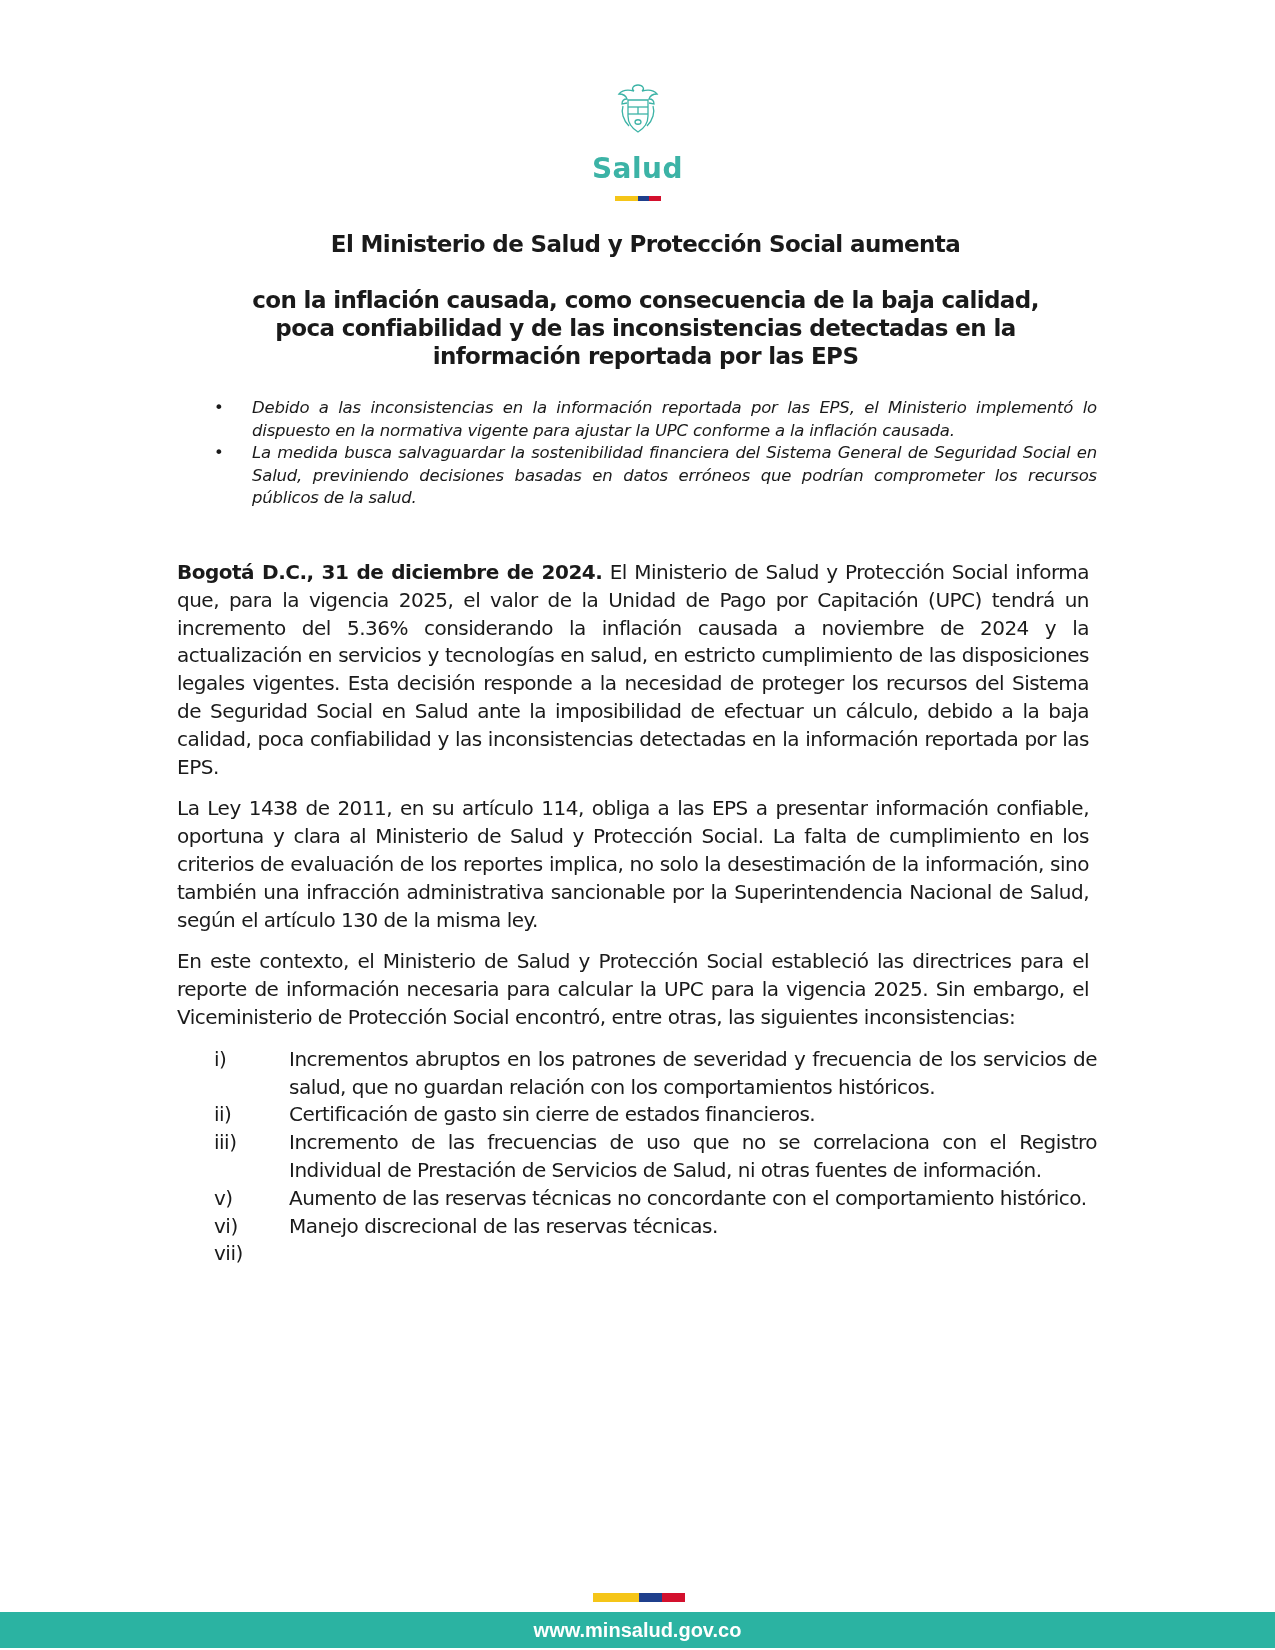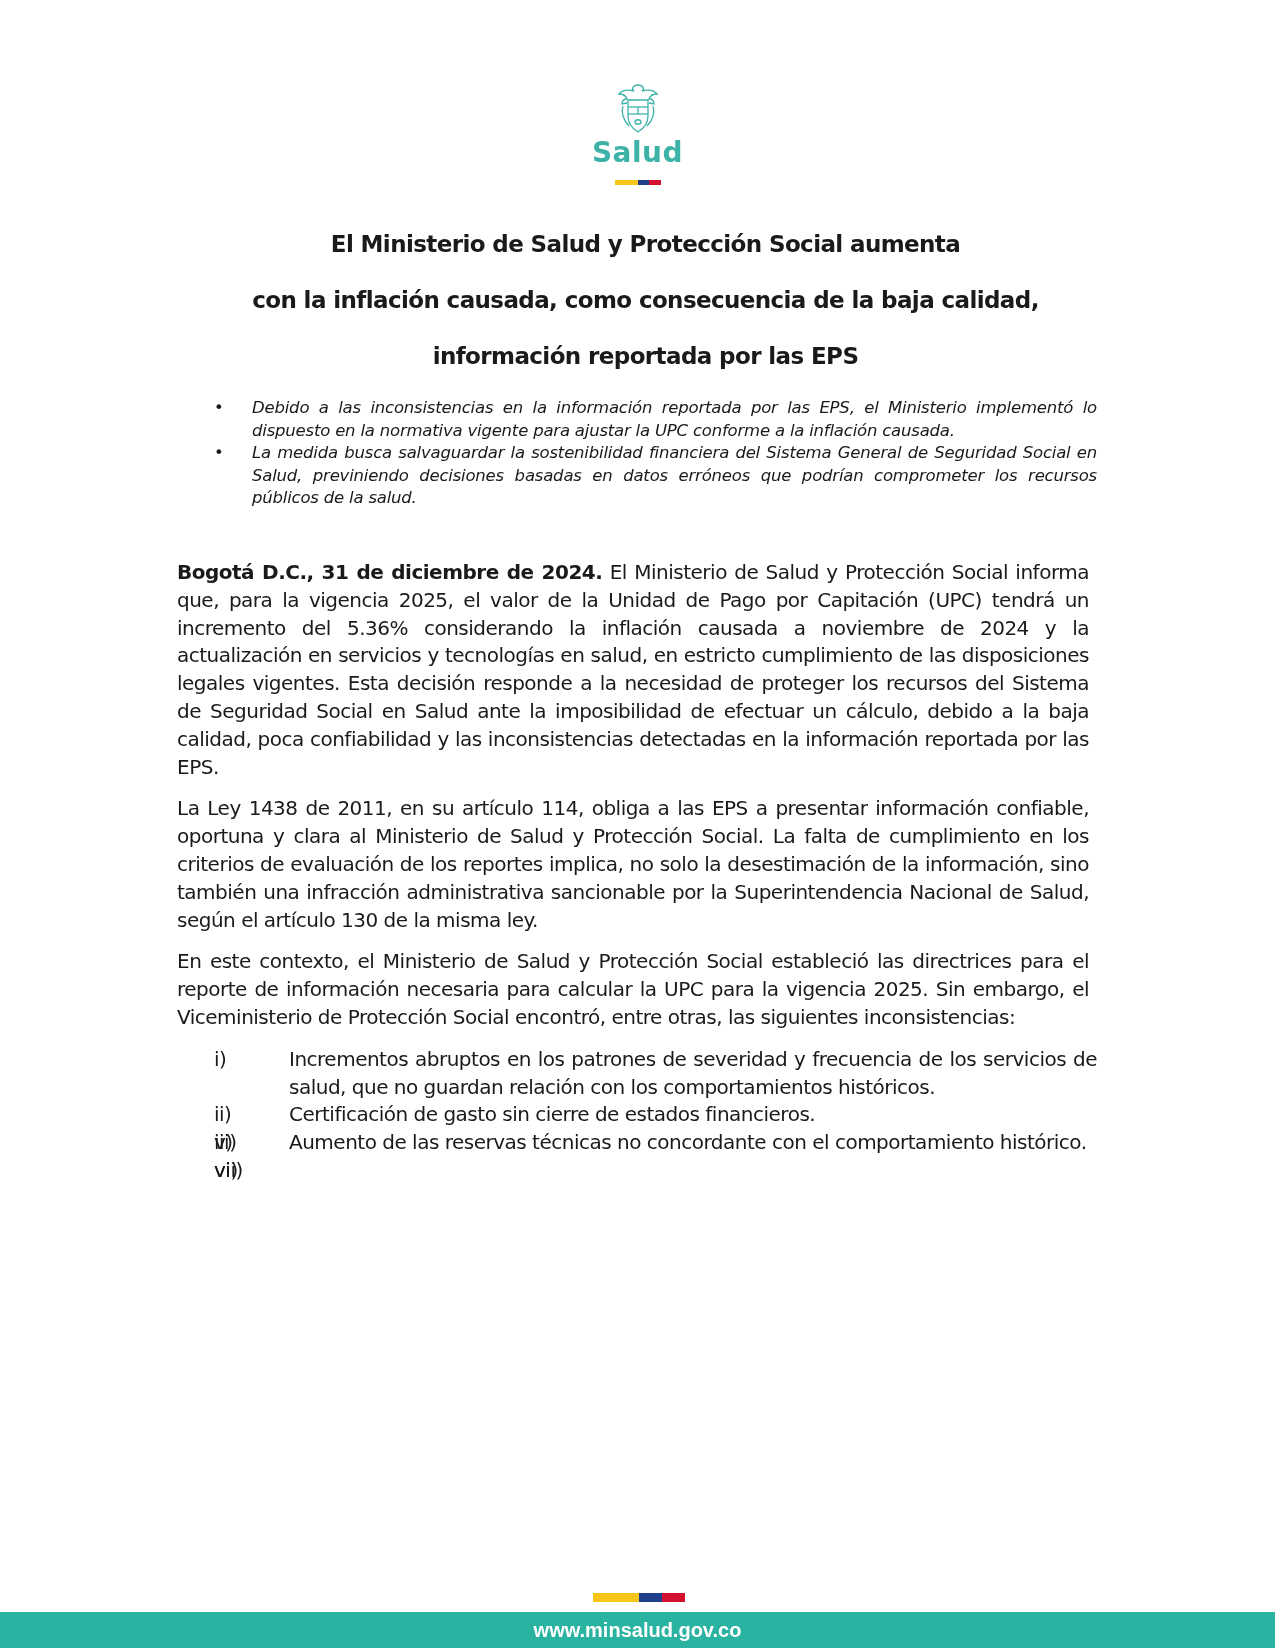--- a/index.html
+++ b/index.html
@@ -1,21 +1,21 @@
 <!DOCTYPE html>
 <html><head>
   <meta charset="utf-8">
   <style>
     html, body { margin: 0; padding: 0; background: #ffffff; }
     body { width: 1275px; height: 1650px; position: relative; overflow: hidden;
            font-family: "DejaVu Sans", sans-serif; color: #1a1a1a; }
     .logo-wrap { position: absolute; left: 0; width: 1275px; top: 82px; text-align: center; }
     .crest { display: block; margin: 0 auto; width: 50px; height: 54px; }
     .logo-text { font-family: "DejaVu Sans", sans-serif; font-weight: bold; color: #3cb3a6;
-                 font-size: 28px; letter-spacing: 0.5px; margin-top: 0px; line-height: 34px; text-align: center; }
+                 font-size: 28px; letter-spacing: 0.5px; margin-top: 16px; line-height: 34px; text-align: center; }
     .flag { display: flex; width: 46px; height: 5px; margin: 10px auto 0; }
     .flag .y { background: #f5c518; flex: 2; }
     .flag .b { background: #1f3f8c; flex: 1; }
     .flag .r { background: #d3102d; flex: 1; }
 
     .title { position: absolute; left: 170px; width: 935px; top: 222px; text-align: center;
              font-weight: bold; font-size: 23px; line-height: 28px; color: #1a1a1a; margin: 8px;
              font-family: "DejaVu Sans", sans-serif; letter-spacing: -0.6px; }
 
     .bullets { position: absolute; left: 212px; width: 885px; top: 397px; margin: 0; padding: 0;
@@ -61,21 +61,21 @@
     <span class="y"></span>
     <span class="b"></span>
     <span class="r"></span>
   </div>
 </div>
 
 <h1 class="title">
   <span>El Ministerio de Salud y Protección Social aumenta</span><br>
   <br>
   <span>con la inflación causada, como consecuencia de la baja calidad,</span><br>
-  <br>
+  <span>poca confiabilidad y de las inconsistencias detectadas en la</span><br>
   <span>información reportada por las EPS</span>
 </h1>
 
 <ul class="bullets">
   <li>
     <span class="dot">•</span>
     <span>Debido a las inconsistencias en la información reportada por las EPS, el Ministerio implementó lo dispuesto en la normativa vigente para ajustar la UPC conforme a la inflación causada.</span>
   </li>
   <li>
     <span class="dot">•</span>
@@ -83,23 +83,23 @@
   </li>
 </ul>
 
 <div class="body">
   <p><b>Bogotá D.C., 31 de diciembre de 2024.</b><span> El Ministerio de Salud y Protección Social informa que, para la vigencia 2025, el valor de la Unidad de Pago por Capitación (UPC) tendrá un incremento del 5.36% considerando la inflación causada a noviembre de 2024 y la actualización en servicios y tecnologías en salud, en estricto cumplimiento de las disposiciones legales vigentes. Esta decisión responde a la necesidad de proteger los recursos del Sistema de Seguridad Social en Salud ante la imposibilidad de efectuar un cálculo, debido a la baja calidad, poca confiabilidad y las inconsistencias detectadas en la información reportada por las EPS.</span></p>
   <p>La Ley 1438 de 2011, en su artículo 114, obliga a las EPS a presentar información confiable, oportuna y clara al Ministerio de Salud y Protección Social. La falta de cumplimiento en los criterios de evaluación de los reportes implica, no solo la desestimación de la información, sino también una infracción administrativa sancionable por la Superintendencia Nacional de Salud, según el artículo 130 de la misma ley.</p>
   <p>En este contexto, el Ministerio de Salud y Protección Social estableció las directrices para el reporte de información necesaria para calcular la UPC para la vigencia 2025. Sin embargo, el Viceministerio de Protección Social encontró, entre otras, las siguientes inconsistencias:</p>
   <ol class="roman">
     <li><span class="num">i)</span><span>Incrementos abruptos en los patrones de severidad y frecuencia de los servicios de salud, que no guardan relación con los comportamientos históricos.</span></li>
     <li><span class="num">ii)</span><span> Certificación de gasto sin cierre de estados financieros.</span></li>
-    <li><span class="num">iii)</span></li>
+    <li><span class="num">iii)</span><span> Incremento de las frecuencias de uso que no se correlaciona con el Registro Individual de Prestación de Servicios de Salud, ni otras fuentes de información.</span></li>
     <li><span class="num">v)</span><span>Aumento de las reservas técnicas no concordante con el comportamiento histórico.</span></li>
-    <li><span class="num">vi)</span></li>
+    <li><span class="num">vi)</span><span>Manejo discrecional de las reservas técnicas.</span></li>
     <li><span class="num">vii)</span></li>
   </ol>
 </div>
 
 <div class="flag-bottom">
   <span class="y"></span>
   <span class="b"></span>
   <span class="r"></span>
 </div>
 <div class="footer">

